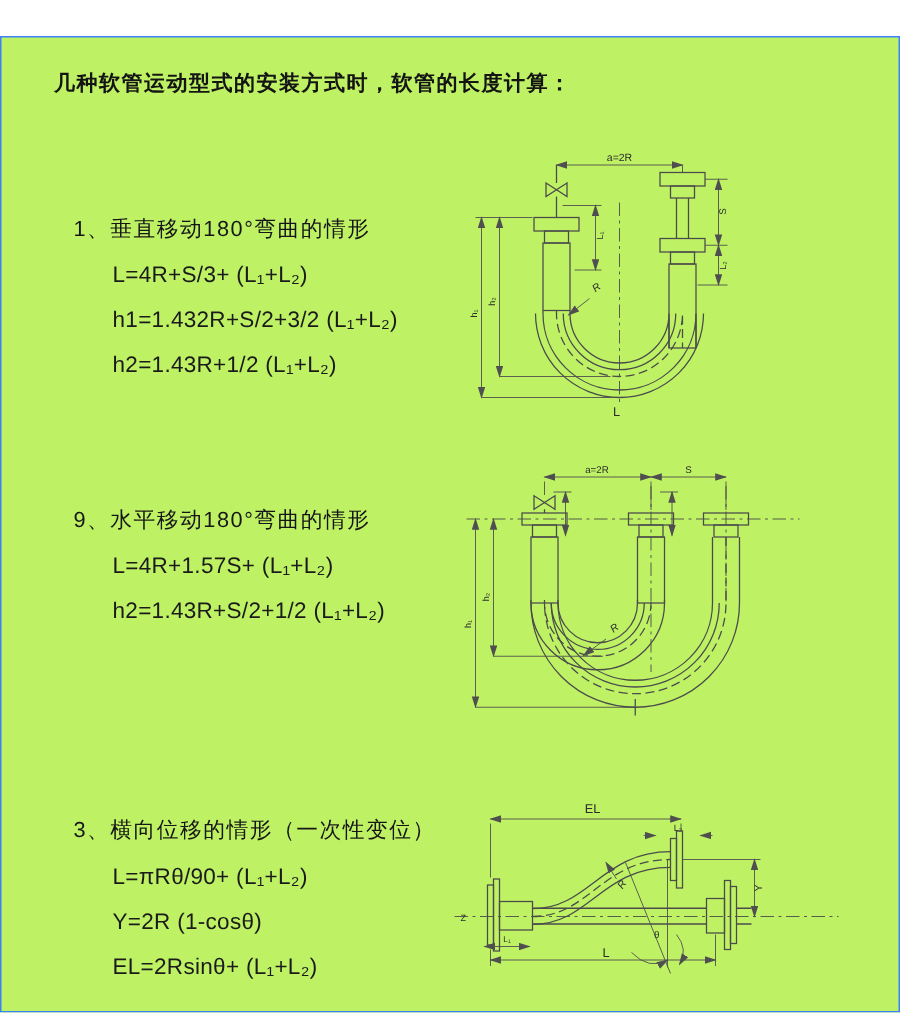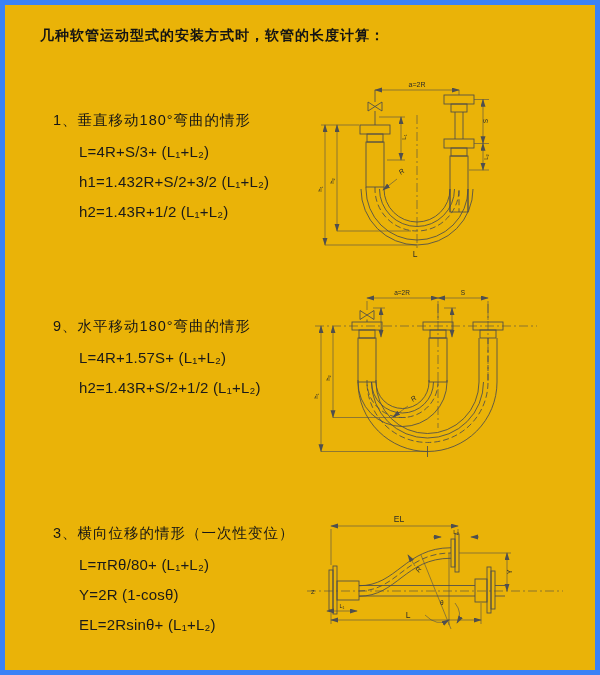--- a/index.html
+++ b/index.html
@@ -1,24 +1,24 @@
 <!DOCTYPE html>
 <html><head>
 <meta charset="utf-8">
 <style>
   html,body{margin:0;padding:0;background:#fff;}
   body{width:600px;height:675px;position:relative;
        font-family:"Liberation Sans","DejaVu Sans",sans-serif;color:#1c1c1c;}
-  .page{position:absolute;inset:0;background:#eab308;border:5px solid #3b82f6;box-sizing:border-box;}
+  .page{position:absolute;inset:0;background:#bef264;border:1px solid #3b82f6;box-sizing:border-box;margin-top:24px;}
   .doc-title{position:absolute;left:35px;top:22px;font-size:14px;font-weight:700;letter-spacing:1px;margin:0;color:#141414;}
   .section-text{position:absolute;left:48px;width:270px;}
   .section-text h2{font-size:14.5px;font-weight:400;letter-spacing:1px;margin:0;color:#161616;}
   .formulas{margin:13px 0 0 26px;}
   .formulas p{margin:0 0 13px 0;font-size:15px;line-height:17px;letter-spacing:.2px;color:#1a1a1a;}
-  .sec1{top:106px;} .sec2{top:312px;} .sec3{top:519px;}
+  .sec1{top:118px;} .sec2{top:312px;} .sec3{top:519px;}
   .fig{position:absolute;}
   .fig1{left:308px;top:72px;width:218px;height:190px;}
   .fig2{left:306px;top:283px;width:238px;height:180px;}
   .fig3{left:296px;top:502px;width:276px;height:152px;}
   .fig svg{width:100%;height:100%;display:block;}
   svg .geo{stroke:#4b4b4b;stroke-width:.85;fill:none;}
   svg .dim{stroke:#4f4f4f;stroke-width:.6;fill:none;}
   svg .dash{stroke-dasharray:6 3;}
   svg .cline{stroke-dasharray:9 3 2 3;stroke-width:.6;}
   svg text{fill:#2b2b2b;stroke:none;font-family:"Liberation Sans","DejaVu Sans",sans-serif;}
@@ -190,21 +190,21 @@
       <text font-size="6" text-anchor="middle" x="7" y="108" transform="rotate(-90 7 108)">h₁</text>
       <line class="dim" x1="22" y1="38" x2="22" y2="129.5" marker-start="url(#arr)" marker-end="url(#arr)"></line>
       <line class="dim" x1="22" y1="129.5" x2="95" y2="129.5"></line>
       <text font-size="6" text-anchor="middle" x="19" y="90" transform="rotate(-90 19 90)">h₂</text>
     </svg>
   </div>
 
   <section class="section-text sec3">
     <h2>3、横向位移的情形（一次性变位）</h2>
     <div class="formulas">
-      <p>L=πRθ/80+ (L₁+L₂)</p>
+      <p>L=πRθ/90+ (L₁+L₂)</p>
       <p>Y=2R (1-cosθ)</p>
       <p>EL=2Rsinθ+ (L₁+L₂)</p>
     </div>
   </section>
 
   <div class="fig fig3">
     <svg viewBox="0 0 276 152">
 
       <line class="geo cline" x1="6" y1="84" x2="262" y2="84"></line>
       <text x="10" y="87" font-size="6">Z</text>

